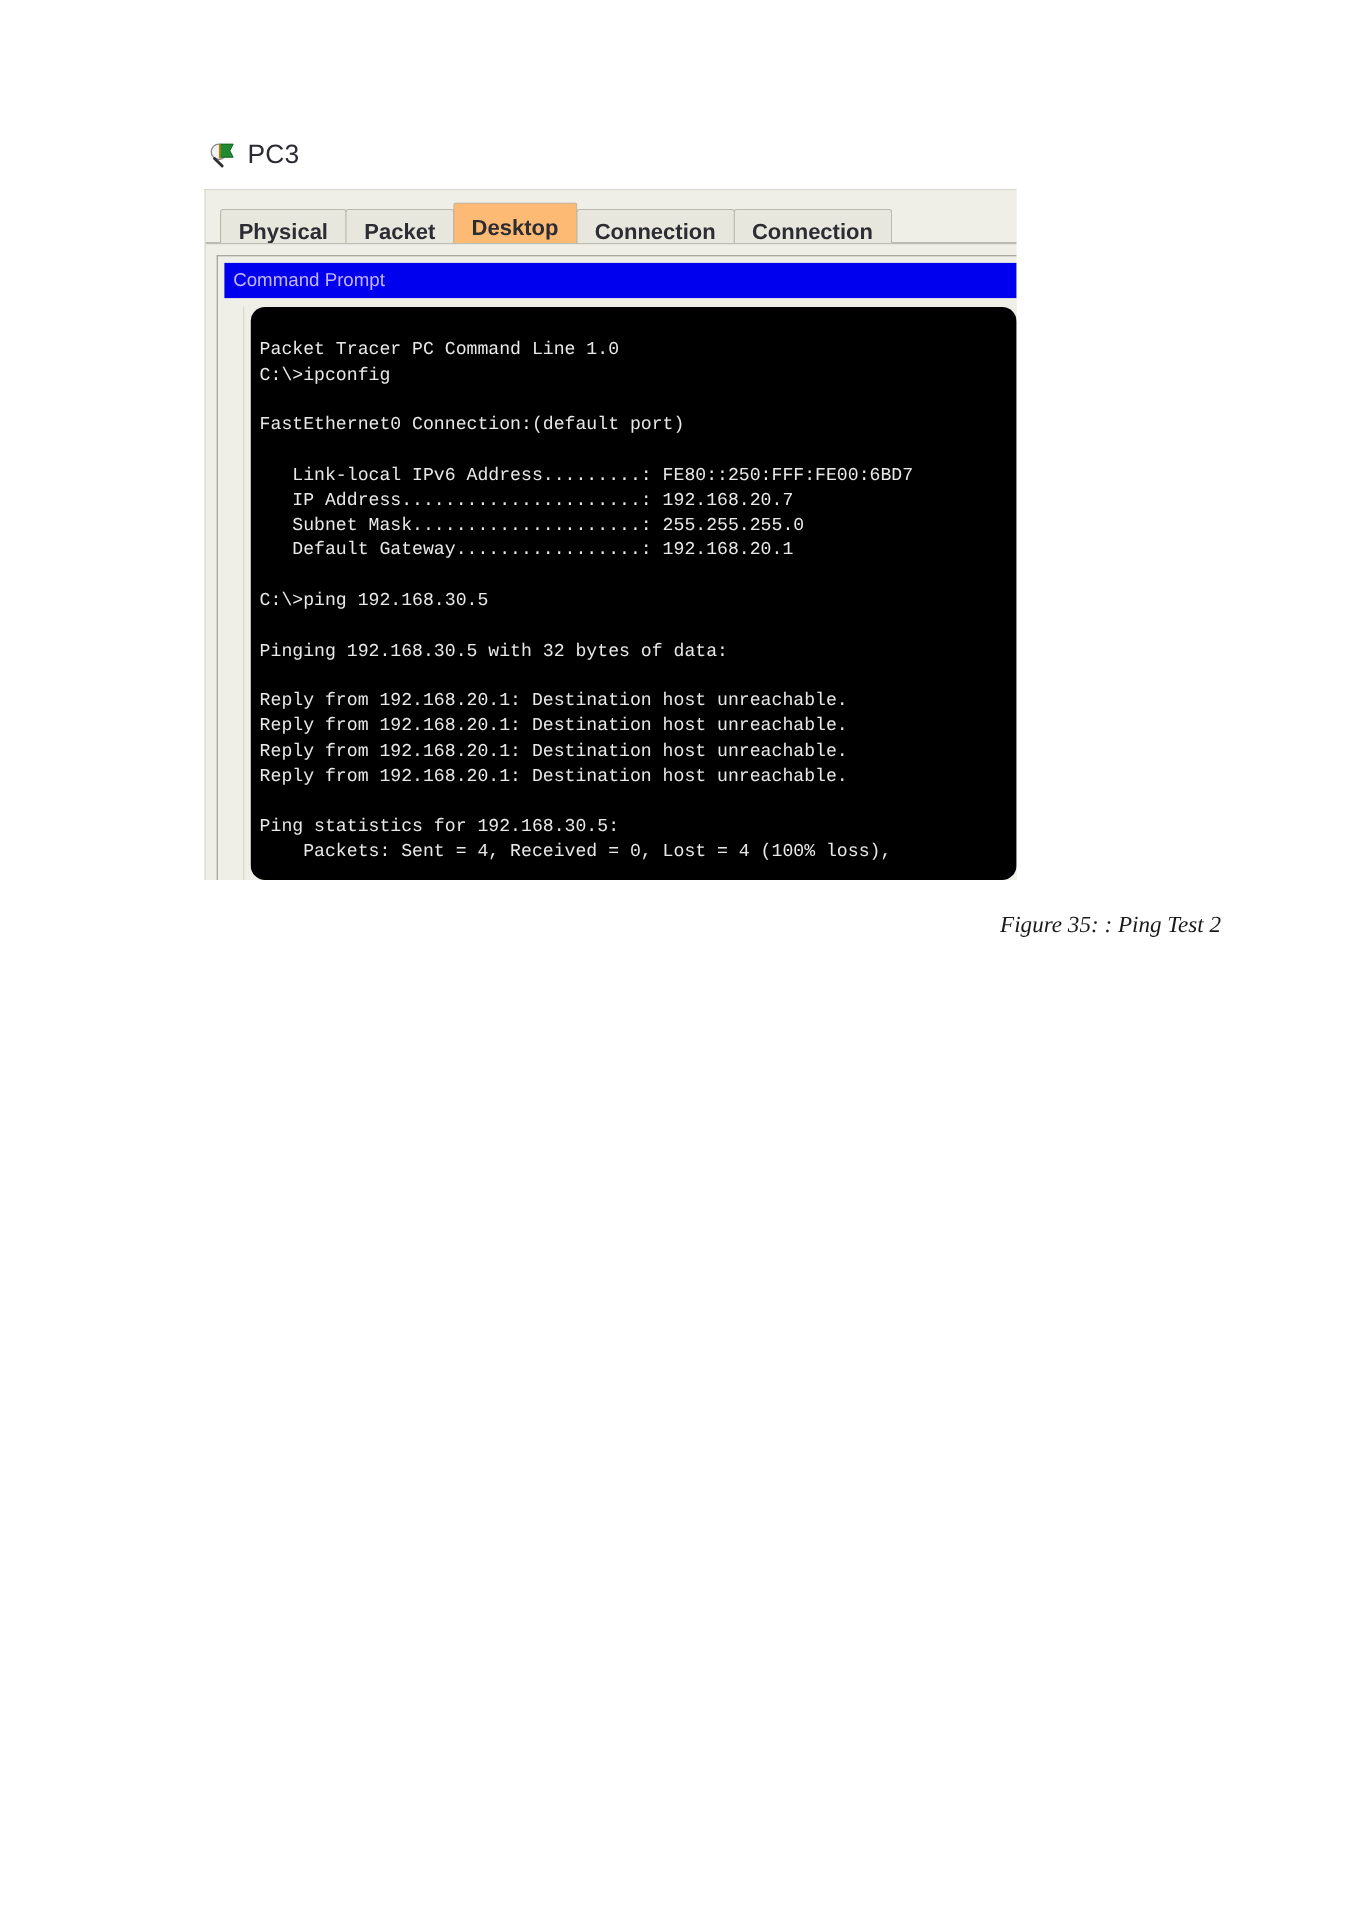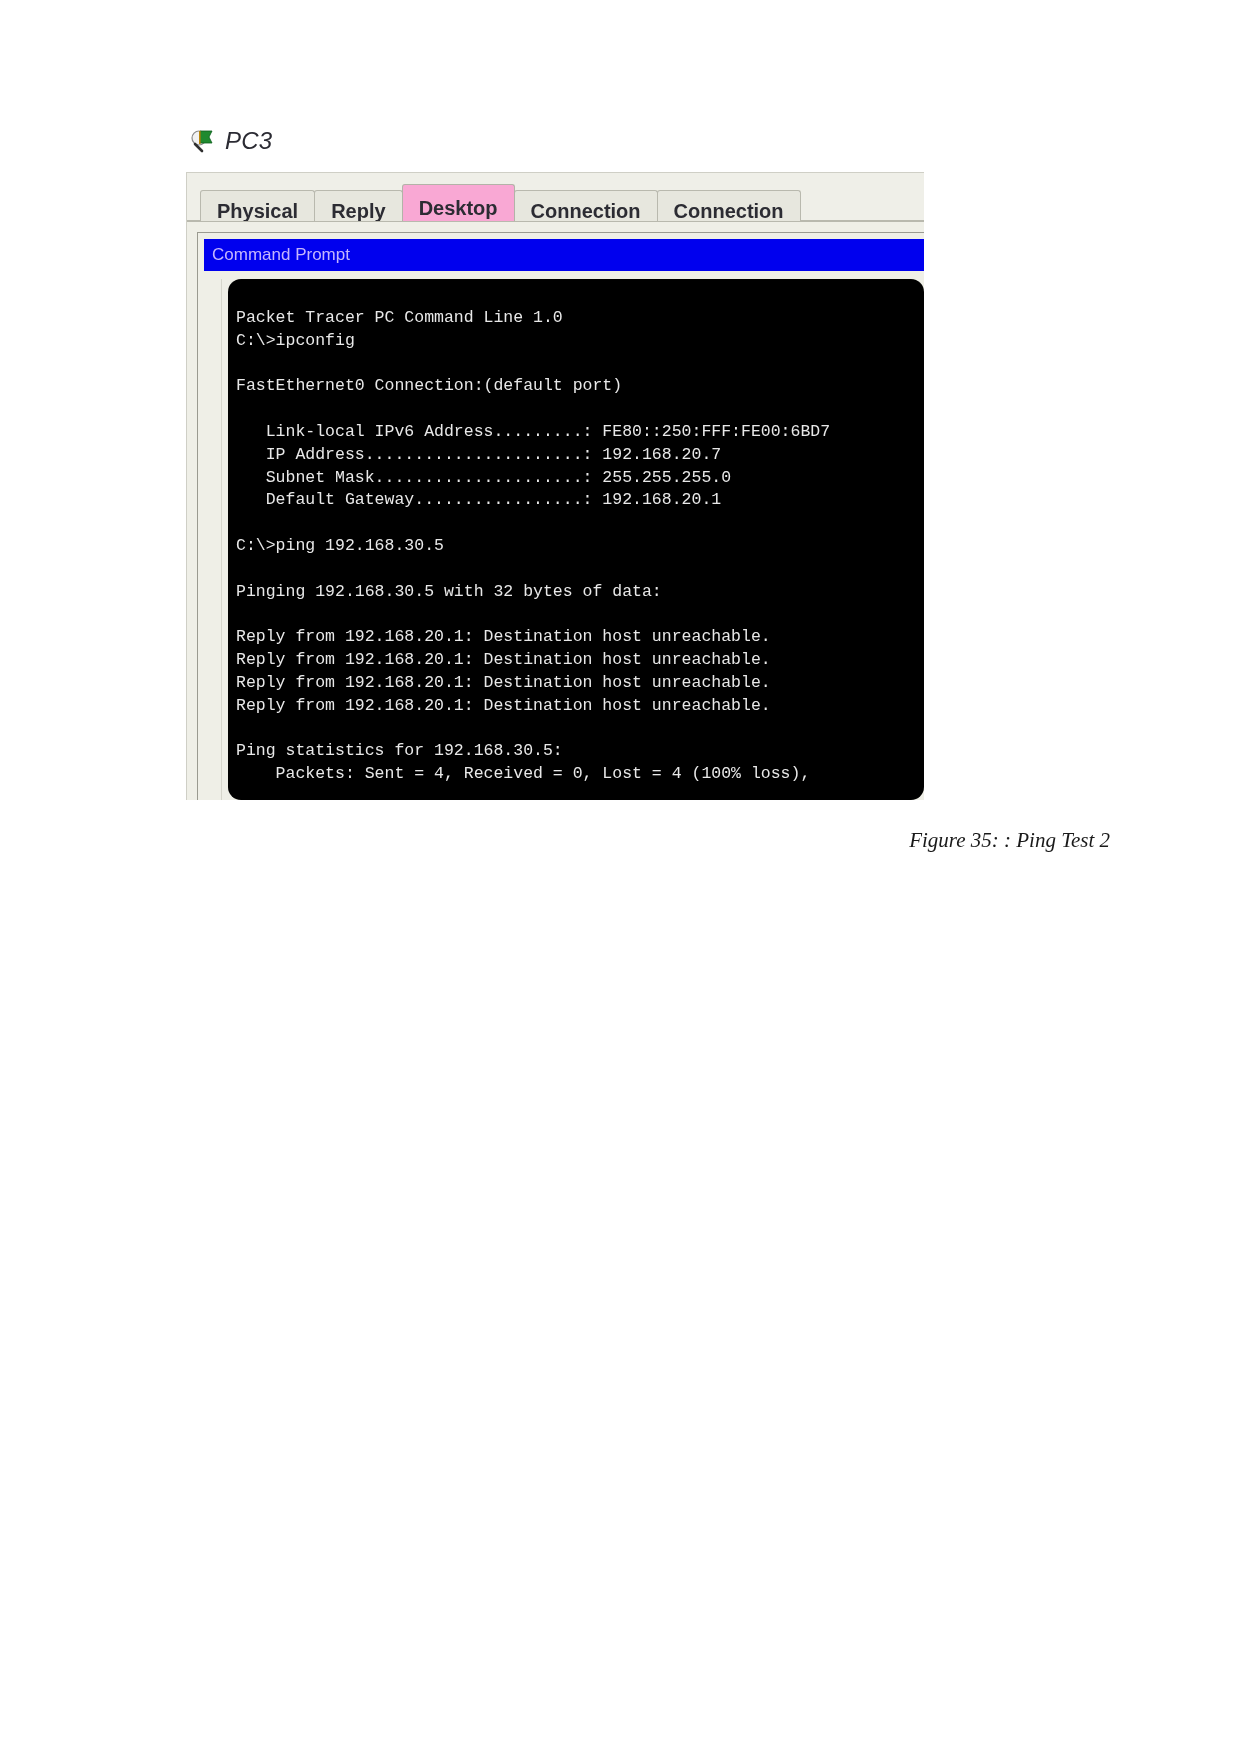--- a/index.html
+++ b/index.html
@@ -28,21 +28,20 @@
     width: 26px;
     height: 26px;
     position: relative;
     display: block;
   }
   .device-label {
     font-size: 24px;
     color: #2b2b33;
     letter-spacing: .2px;
     line-height: 1;
-    font-style: italic;
   }
 
   
   .window {
     position: absolute;
     left: 186px;
     top: 172px;
     width: 738px;
     height: 628px;
     background: #efefe7;
@@ -77,21 +76,21 @@
     background: #e7e7de;
     border: 1px solid #b9b9ae;
     border-bottom: none;
     border-radius: 3px 3px 0 0;
     margin-right: -1px;
     box-sizing: border-box;
     white-space: nowrap;
     font-weight: bold;
   }
   .tab.active {
-    background: #f9a8d4;
+    background: #fdba74;
     height: 37px;
     line-height: 37px;
     border-color: #b3b3a8;
     position: relative;
     z-index: 3;
   }
   .tabline {
     position: absolute;
     left: 0;
     bottom: 0;
@@ -210,21 +209,21 @@
   </span>
   <span class="device-label">PC3</span>
 </div>
 
 <div class="window">
 
   <div class="tabstrip">
     <div class="tabline"></div>
     <div class="tabs">
       <div class="tab">Physical</div>
-      <div class="tab">Reply</div>
+      <div class="tab">Packet</div>
       <div class="tab active">Desktop</div>
       <div class="tab">Connection</div>
       <div class="tab">Connection</div>
     </div>
   </div>
 
   <div class="panel">
     <div class="app-frame">
 
       <div class="titlebar">

